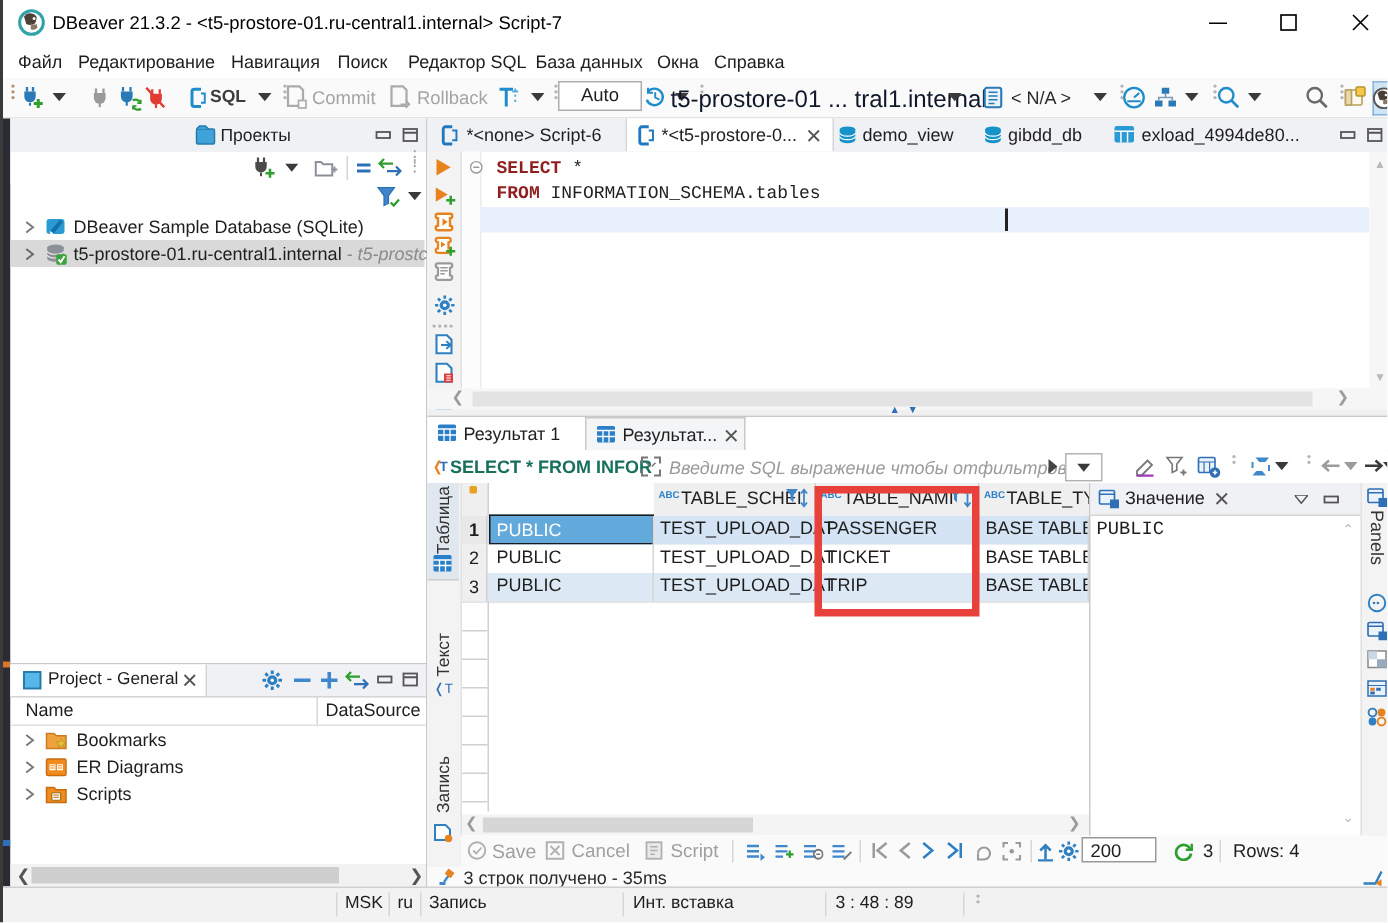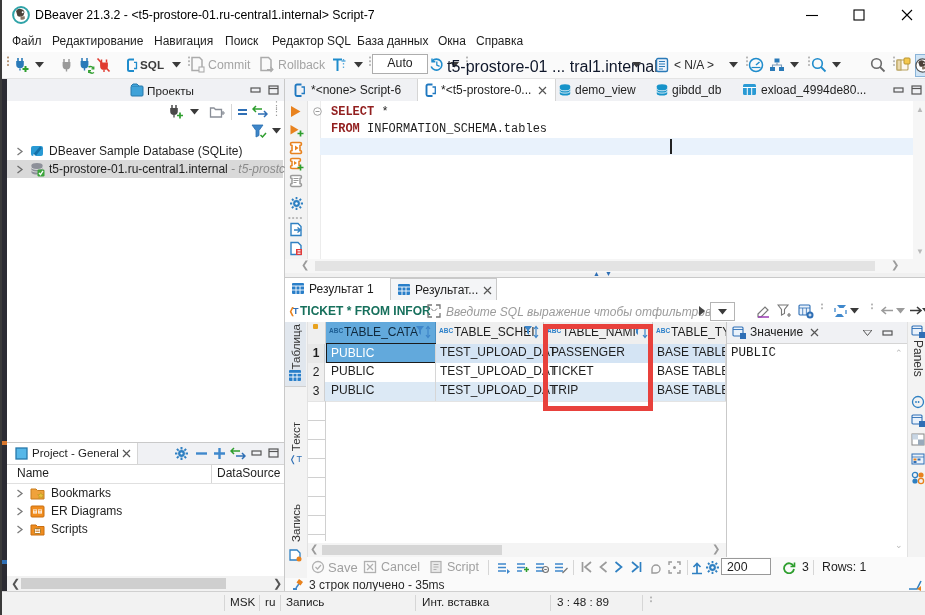--- a/index.html
+++ b/index.html
@@ -478,21 +478,21 @@
             <path d="M1 1 L8 8 M8 1 L1 8" stroke="#555" stroke-width="1.2"></path>
           </svg>
     </div>
   </div>
 
   <div class="ab" style="left:0;top:22px;width:642px;height:22px;background:#fff;border-bottom:1px solid #d5d5d5;">
     <svg class="ic" style="left:3px;top:5px" width="13" height="12" viewBox="0 0 13 12">
           <text x="0" y="9" font-size="9" fill="#e8821e" font-weight="bold">❬</text>
           <text x="5" y="9" font-size="9" fill="#2f6fb5" font-weight="bold">T</text>
         </svg>
-    <span class="ab" style="left:15px;top:4px;color:#17705c;font-weight:bold;font-size:12px;white-space:nowrap">TICKET * FROM INFOR</span>
+    <span class="ab" style="left:15px;top:4px;color:#17705c;font-weight:bold;font-size:12px;white-space:nowrap">SELECT * FROM INFOR</span>
     <svg class="ic" style="left:142px;top:4px" width="14" height="14" viewBox="0 0 14 14">
           <path d="M1 5 V1 h4 M9 1 h4 v4 M13 9 v4 H9 M5 13 H1 V9" stroke="#777" stroke-width="1.3" fill="none"></path>
           <path d="M4 4.5 l2.5 2.5 M10 4.5 L7.5 7" stroke="#777" stroke-width="1" fill="none"></path>
         </svg>
     <span class="ab" style="left:161px;top:5px;color:#9b9b9b;font-style:italic;font-size:12px;white-space:nowrap">Введите SQL выражение чтобы отфильтровал</span>
     <svg class="ic" style="left:413px;top:6px" width="8" height="10" viewBox="0 0 8 10">
           <path d="M1 0 L7 5 L1 10 z" fill="#444"></path>
         </svg>
     <div class="ab" style="left:425px;top:2px;width:23px;height:17px;border:1px solid #b4b4b4;background:#fff;">
       <svg class="ic" style="left:7px;top:6px" width="9" height="6" viewBox="0 0 9 6">
@@ -556,28 +556,20 @@
             <path d="M2 2 h7 l3 3 v7 H2 z" fill="#fff" stroke="#2f80c2" stroke-width="1.3"></path>
             <circle cx="11" cy="11" r="2.5" fill="#e8821e"></circle>
           </svg>
     </div>
 
     <div class="ab" style="left:23px;top:0;width:418px;height:270px;background:#fff;">
 
       <div class="ab" style="left:0;top:0;width:418px;height:22px;">
         <div class="ab" style="left:0;top:0;width:17px;height:22px;background:#efefef;border-right:1px solid #d0d0d0;border-bottom:1px solid #d0d0d0;">
           <div class="ab" style="left:5px;top:2px;width:5px;height:5px;background:#e8a21e;border-radius:1px"></div>
-        </div>
-        <div class="ab" style="left:18px;top:0;width:109px;height:22px;background:#62a9dc;border-right:1px solid #4a90c4;border-bottom:1px solid #4a90c4;">
-          <span class="ab" style="left:3px;top:5px;font-size:6.5px;font-weight:bold;color:#1d5e94">ABC</span>
-          <span class="ab" style="left:18px;top:3px;font-size:12px;color:#10293d">TABLE_CATA</span>
-          <svg class="ic" style="left:89px;top:3px" width="18" height="14" viewBox="0 0 18 14">
-                <path d="M1 1 h8 L6 5 v5 L4 8 V5 z" fill="#3e86c9"></path>
-                <path d="M13 2 v10 M11 4 l2-2.5 2 2.5 M11 10 l2 2.5 2-2.5" stroke="#3e86c9" stroke-width="1.2" fill="none"></path>
-              </svg>
         </div>
         <div class="ab" style="left:128px;top:0;width:107px;height:22px;background:#efefef;border-right:1px solid #d0d0d0;border-bottom:1px solid #d0d0d0;">
           <span class="ab" style="left:3px;top:5px;font-size:6.5px;font-weight:bold;color:#2a7fc9">ABC</span>
           <span class="ab" style="left:18px;top:3px;font-size:12px;color:#1e1e1e">TABLE_SCHEI</span>
           <svg class="ic" style="left:87px;top:3px" width="18" height="14" viewBox="0 0 18 14">
                 <path d="M1 1 h8 L6 5 v5 L4 8 V5 z" fill="#3e86c9"></path>
                 <path d="M13 2 v10 M11 4 l2-2.5 2 2.5 M11 10 l2 2.5 2-2.5" stroke="#3e86c9" stroke-width="1.2" fill="none"></path>
               </svg>
         </div>
         <div class="ab" style="left:236px;top:0;width:108px;height:22px;background:#efefef;border-right:1px solid #d0d0d0;border-bottom:1px solid #d0d0d0;">
@@ -773,21 +765,21 @@
             <circle cx="7.5" cy="7.5" r="3.4" fill="#2f80c2"></circle>
             <circle cx="7.5" cy="7.5" r="1.2" fill="#fff"></circle>
           </svg>
       <div class="ab" style="left:414px;top:1px;width:50px;height:17px;background:#fff;border:1px solid #999;font-size:12.3px;padding:1px 0 0 5px;box-sizing:border-box">200</div>
       <svg class="ic" style="left:475px;top:4px" width="14" height="13" viewBox="0 0 14 13">
             <path d="M11.5 5 a5 5 0 1 0 .5 3" fill="none" stroke="#2e9e2e" stroke-width="1.8"></path>
             <path d="M12.5 1.5 v4 h-4" fill="none" stroke="#2e9e2e" stroke-width="1.6"></path>
           </svg>
       <span class="ab" style="left:495px;top:3px;font-size:12.3px">3</span>
       <div class="sep" style="left:506px;top:3px;height:15px"></div>
-      <span class="ab" style="left:515px;top:3px;font-size:12.3px">Rows: 1</span>
+      <span class="ab" style="left:515px;top:3px;font-size:12.3px">Rows: 4</span>
     </div>
 
     <div class="ab" style="left:0;top:256px;width:642px;height:14px;background:#fafafa;">
       <svg class="ic" style="left:6px;top:0px" width="14" height="13" viewBox="0 0 14 13">
             <path d="M2 10 h4 v2 H2 z" fill="#3f88cc"></path>
             <path d="M5 10 L10 3" stroke="#3f88cc" stroke-width="1.5"></path>
             <path d="M8 1 l4 3 -2.5 3.5 -4-3 z" fill="#e8821e"></path>
           </svg>
       <span class="ab" style="left:24px;top:0px;font-size:12px;color:#2b2b2b;white-space:nowrap">3 строк получено - 35ms</span>
       <svg class="ic" style="left:623px;top:0px" width="14" height="13" viewBox="0 0 14 13">

